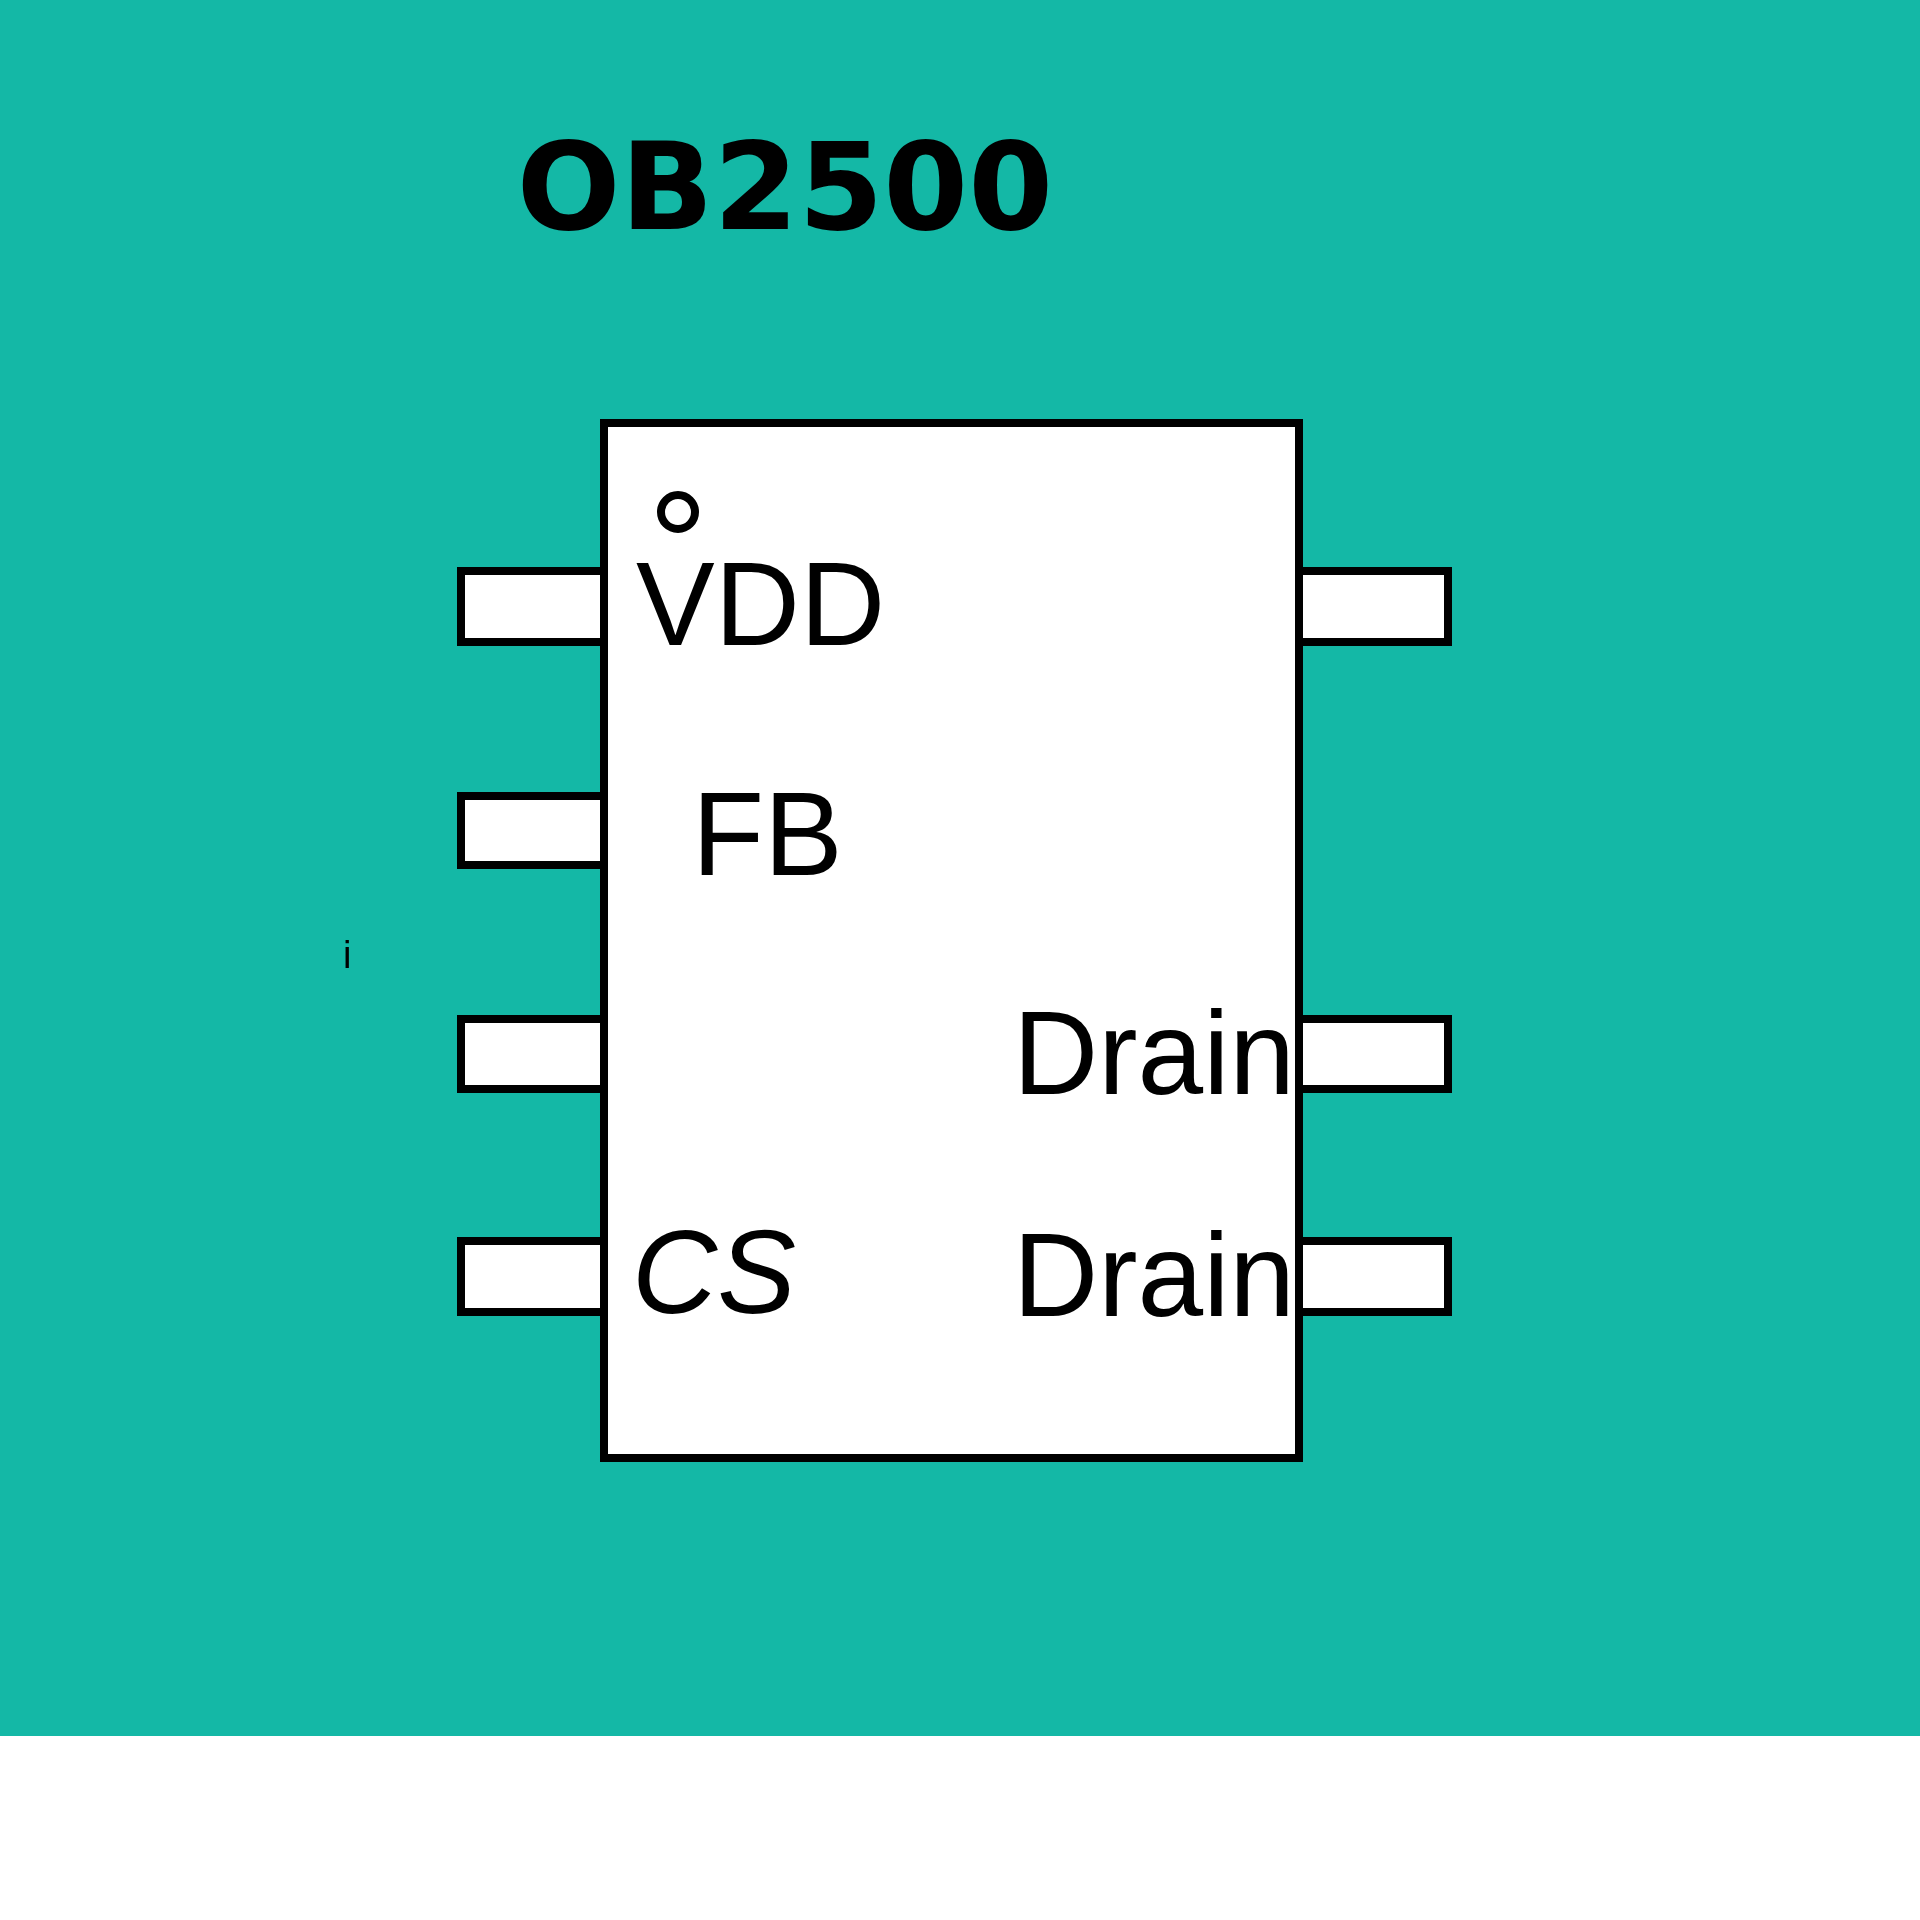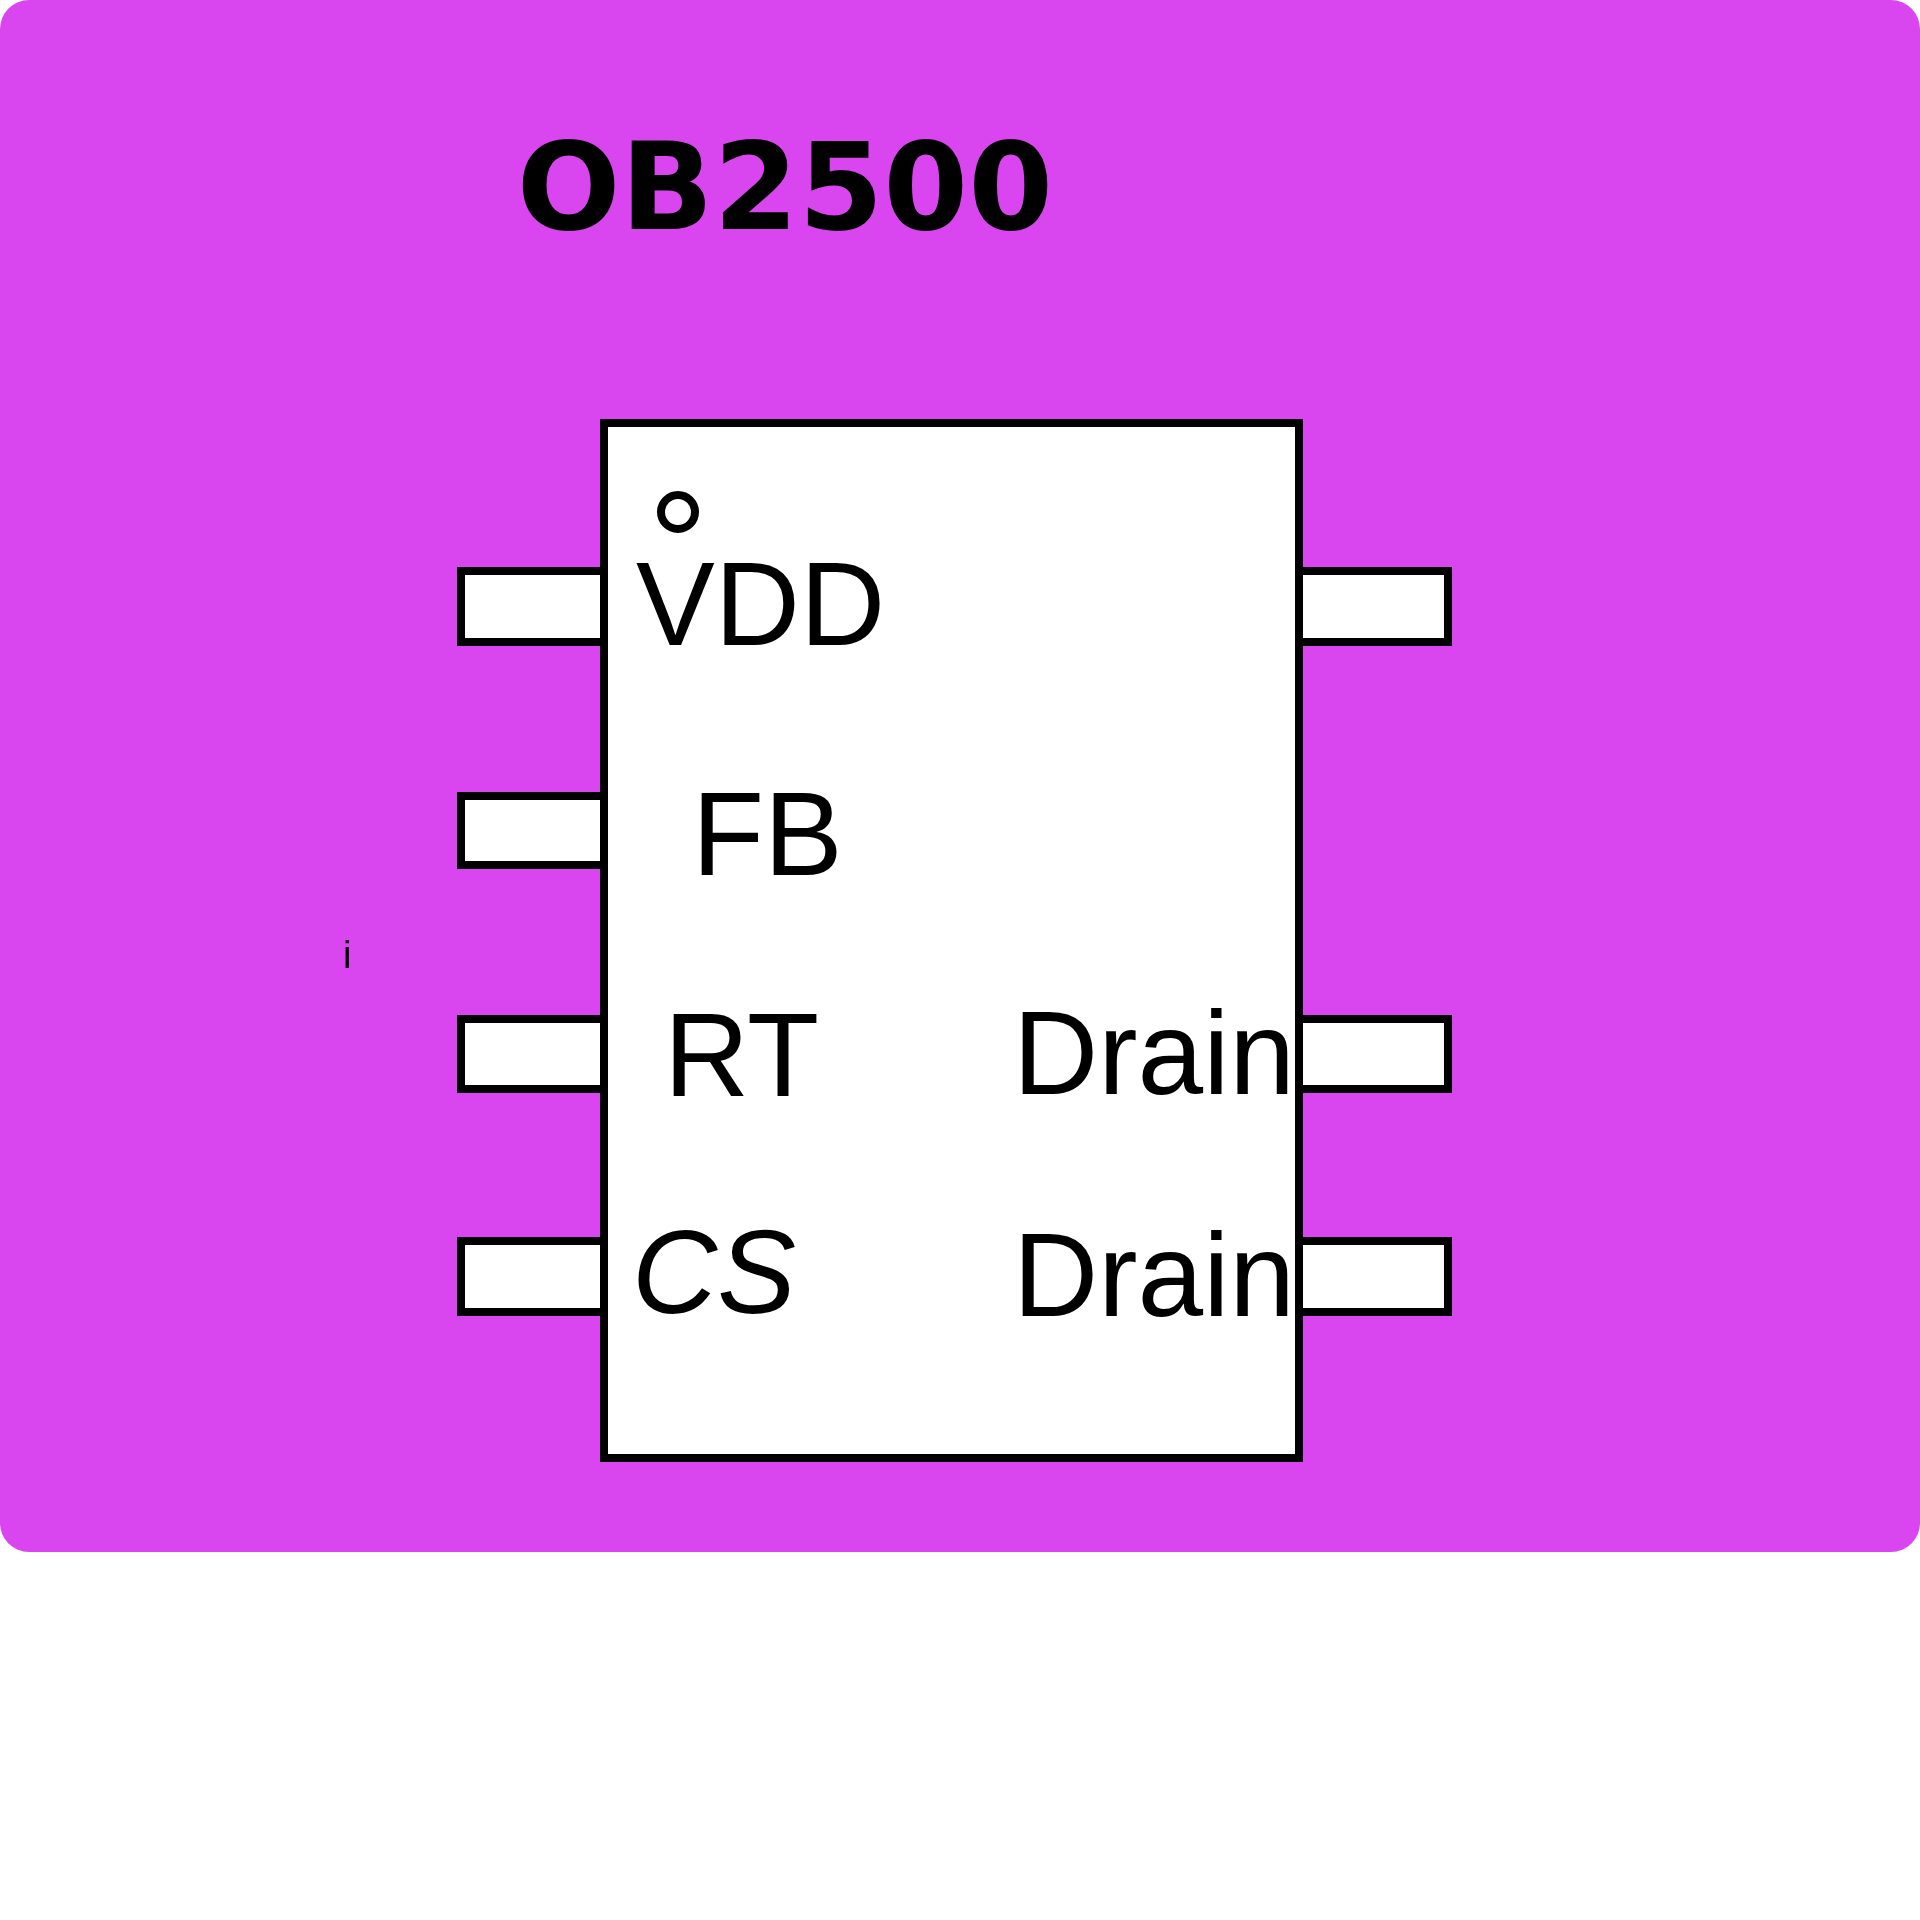--- a/index.html
+++ b/index.html
@@ -4,26 +4,25 @@
 <title>OB2500 Pinout</title>
 <style>
   html, body {
     margin: 0;
     padding: 0;
     background: #ffffff;
   }
   #canvas {
     position: relative;
     width: 1920px;
-    height: 1552px;
-    background: #d946ef;
+    height: 1736px;
+    background: #14b8a6;
     overflow: hidden;
     font-family: "Liberation Sans", sans-serif;
     color: #000000;
-    border-radius: 29px;
   }
 
   
   #title {
     position: absolute;
     left: 0;
     top: 126px;
     width: 1570px;
     text-align: center;
     font-family: "DejaVu Sans", sans-serif;
@@ -118,20 +117,19 @@
   <div class="lead lead-right lead-row1"></div>
   <div class="lead lead-right lead-row3"></div>
   <div class="lead lead-right lead-row4"></div>
 
   <div id="ic-body"></div>
 
   <div id="pin1-dot"></div>
 
   <div class="pin-label lbl-vdd">VDD</div>
   <div class="pin-label lbl-fb">FB</div>
-  <div class="pin-label lbl-rt">RT</div>
   <div class="pin-label lbl-cs">CS</div>
   <div class="pin-label lbl-drain1">Drain</div>
   <div class="pin-label lbl-drain2">Drain</div>
 
   <div id="stray-glyph">i</div>
 
 </div>
 
 </body></html>

